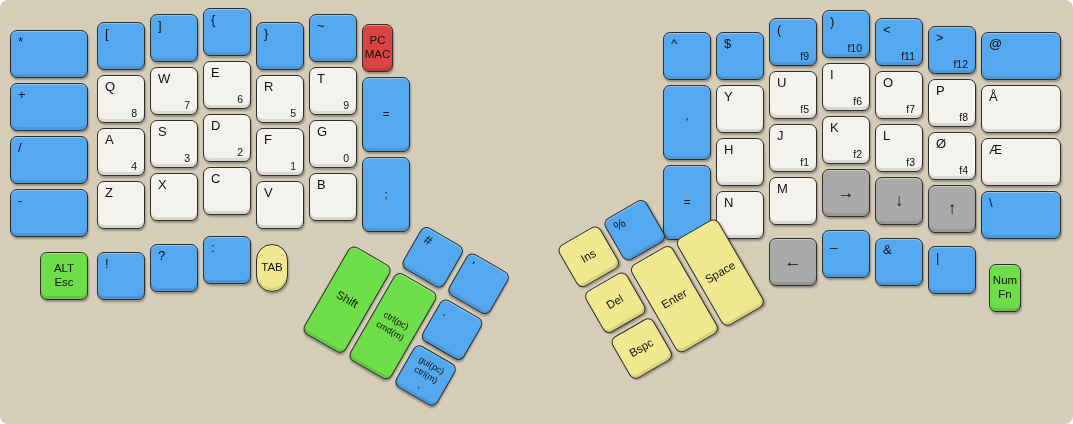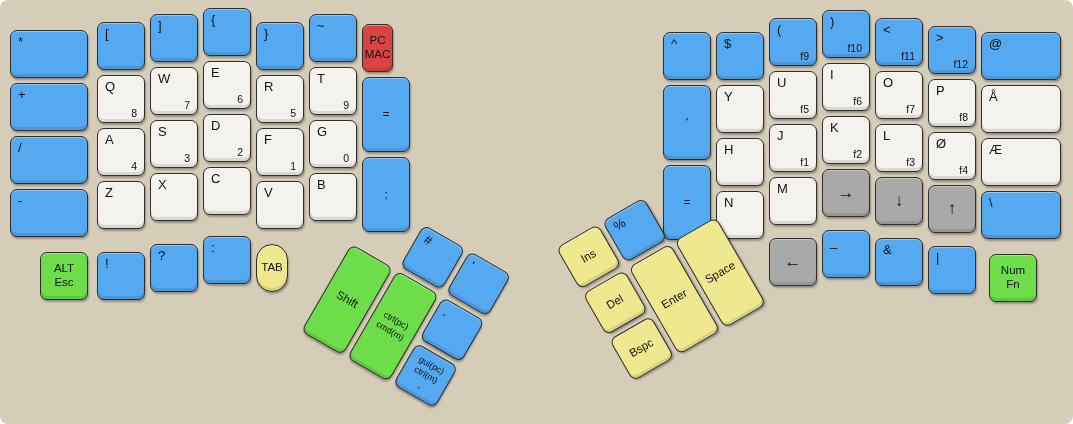--- a/index.html
+++ b/index.html
@@ -284,21 +284,21 @@
       </div>
       <div class="key" style="left: 981px; top: 85px; width: 80px; height: 48px; background: rgb(244, 242, 237);">
         <span class="main">Å</span>
       </div>
       <div class="key" style="left: 981px; top: 138px; width: 80px; height: 48px; background: rgb(244, 242, 237);">
         <span class="main">Æ</span>
       </div>
       <div class="key" style="left: 981px; top: 191px; width: 80px; height: 48px; background: rgb(85, 169, 240);">
         <span class="main">\</span>
       </div>
-      <div class="key" style="left: 989px; top: 254px; width: 48px; height: 48px; background: rgb(109, 222, 73);">
+      <div class="key" style="left: 989px; top: 264px; width: 32px; height: 48px; background: rgb(109, 222, 73);">
         <div class="lines">
           <span>Num</span>
           <span>Fn</span>
         </div>
       </div>
     </div>
     <div class="key-group" style="transform: translate(378px, 198px) rotate(30deg);">
       <div class="key" style="left: 53px; top: 0px; width: 48px; height: 48px; background: rgb(85, 169, 240);">
         <span class="main">#</span>
       </div>

